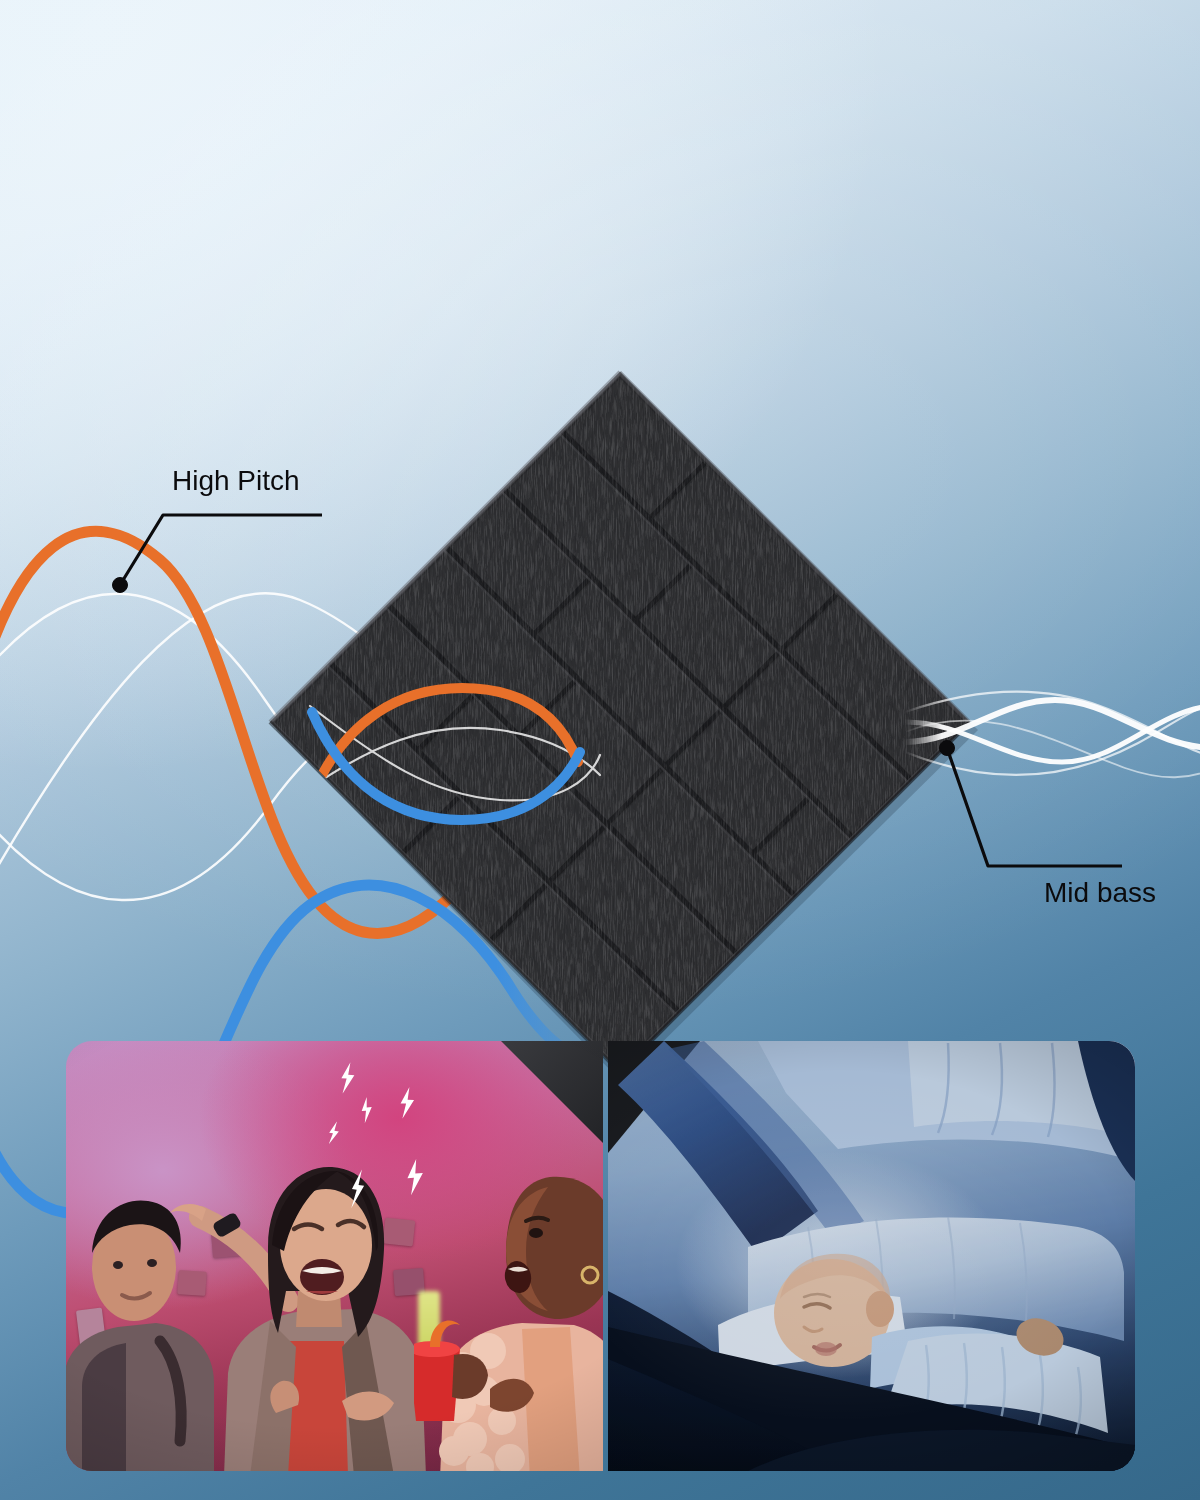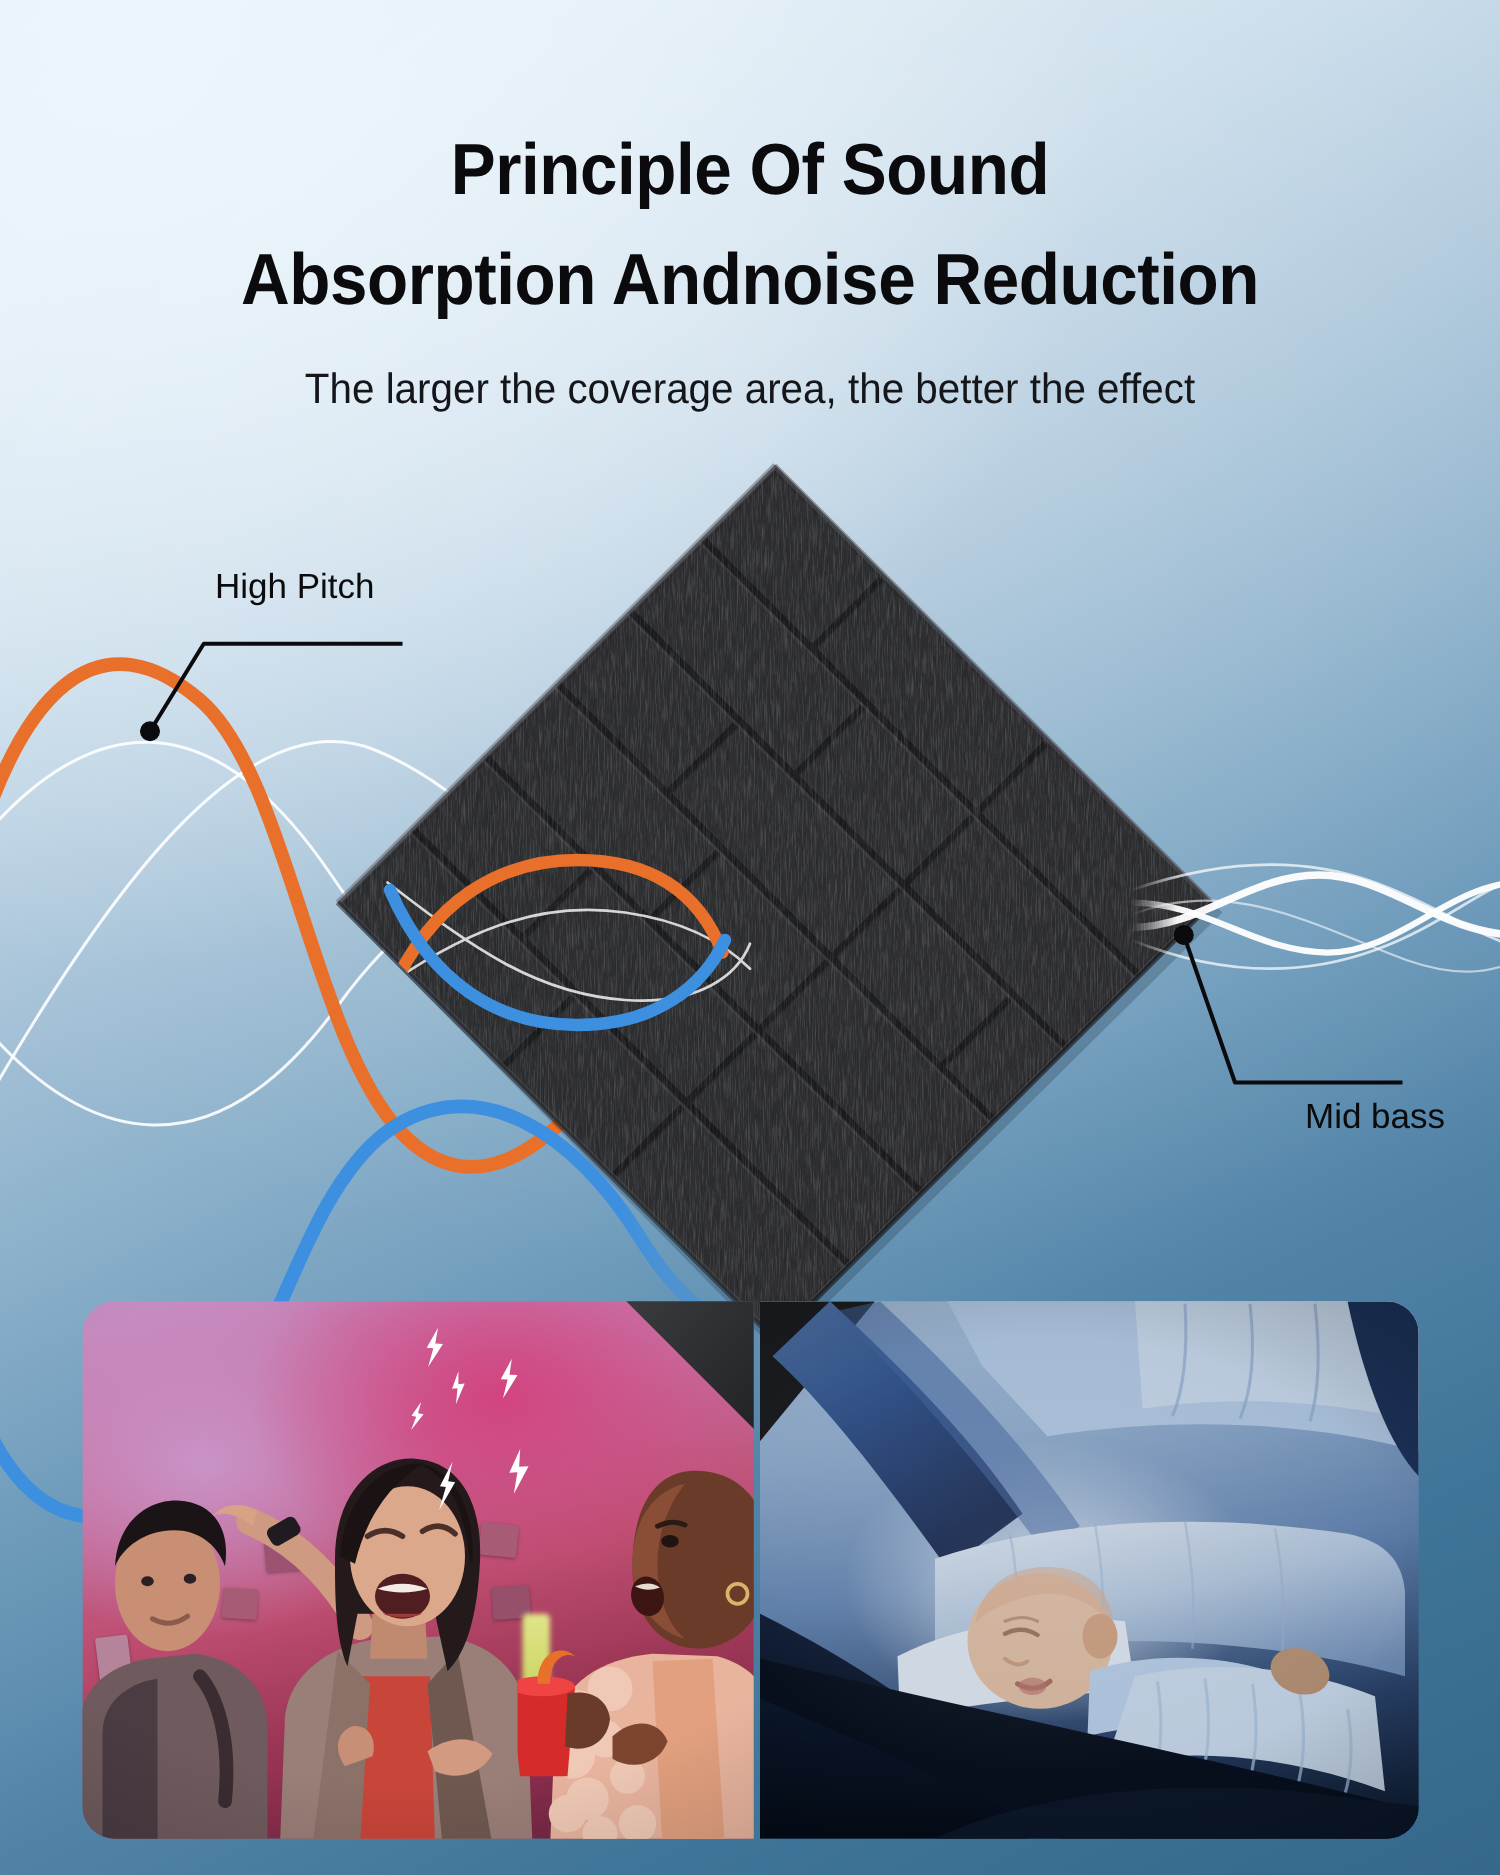--- a/index.html
+++ b/index.html
@@ -48,21 +48,21 @@
     transform:scaleX(.95);
   }
 
   
   #scene{position:absolute;top:0;left:0;width:1200px;height:1500px;}
 
   
   .lbl{
     position:absolute;color:#0b0b0d;font-size:28px;white-space:nowrap;
   }
-  .lbl-high{left:172px;top:453px;}
+  .lbl-high{left:172px;top:465px;}
   .lbl-mid{left:1044px;top:877px;}
 
   
   .photos{position:absolute;left:66px;top:1041px;width:1069px;height:430px;display:flex;gap:5px;}
   .photo{position:relative;overflow:hidden;}
   .photo.left{width:537px;height:430px;border-radius:26px 0 0 26px;}
   .photo.right{width:527px;height:430px;border-radius:0 26px 26px 0;}
 
   
   .party-bg{
@@ -88,24 +88,20 @@
   .photo-shade{position:absolute;inset:0;pointer-events:none;}
 </style>
 </head>
 <body>
 
 <div id="stage">
 
   <div class="bg"></div>
   <div class="bg-vign"></div>
 
-  <div class="header">
-    <h1 class="title"><span>Principle Of Sound</span><span class="l2">Absorption Andnoise Reduction</span></h1>
-    <p class="subtitle">The larger the coverage area, the better the effect</p>
-  </div>
 
   <svg id="scene" viewBox="0 0 1200 1500">
     <defs>
 
       <linearGradient id="feltG" x1="0" y1="0" x2="1" y2="1">
         <stop offset="0%" stop-color="#3a3b3f"></stop>
         <stop offset="32%" stop-color="#2e2f33"></stop>
         <stop offset="62%" stop-color="#26272b"></stop>
         <stop offset="100%" stop-color="#1d1e21"></stop>
       </linearGradient>

